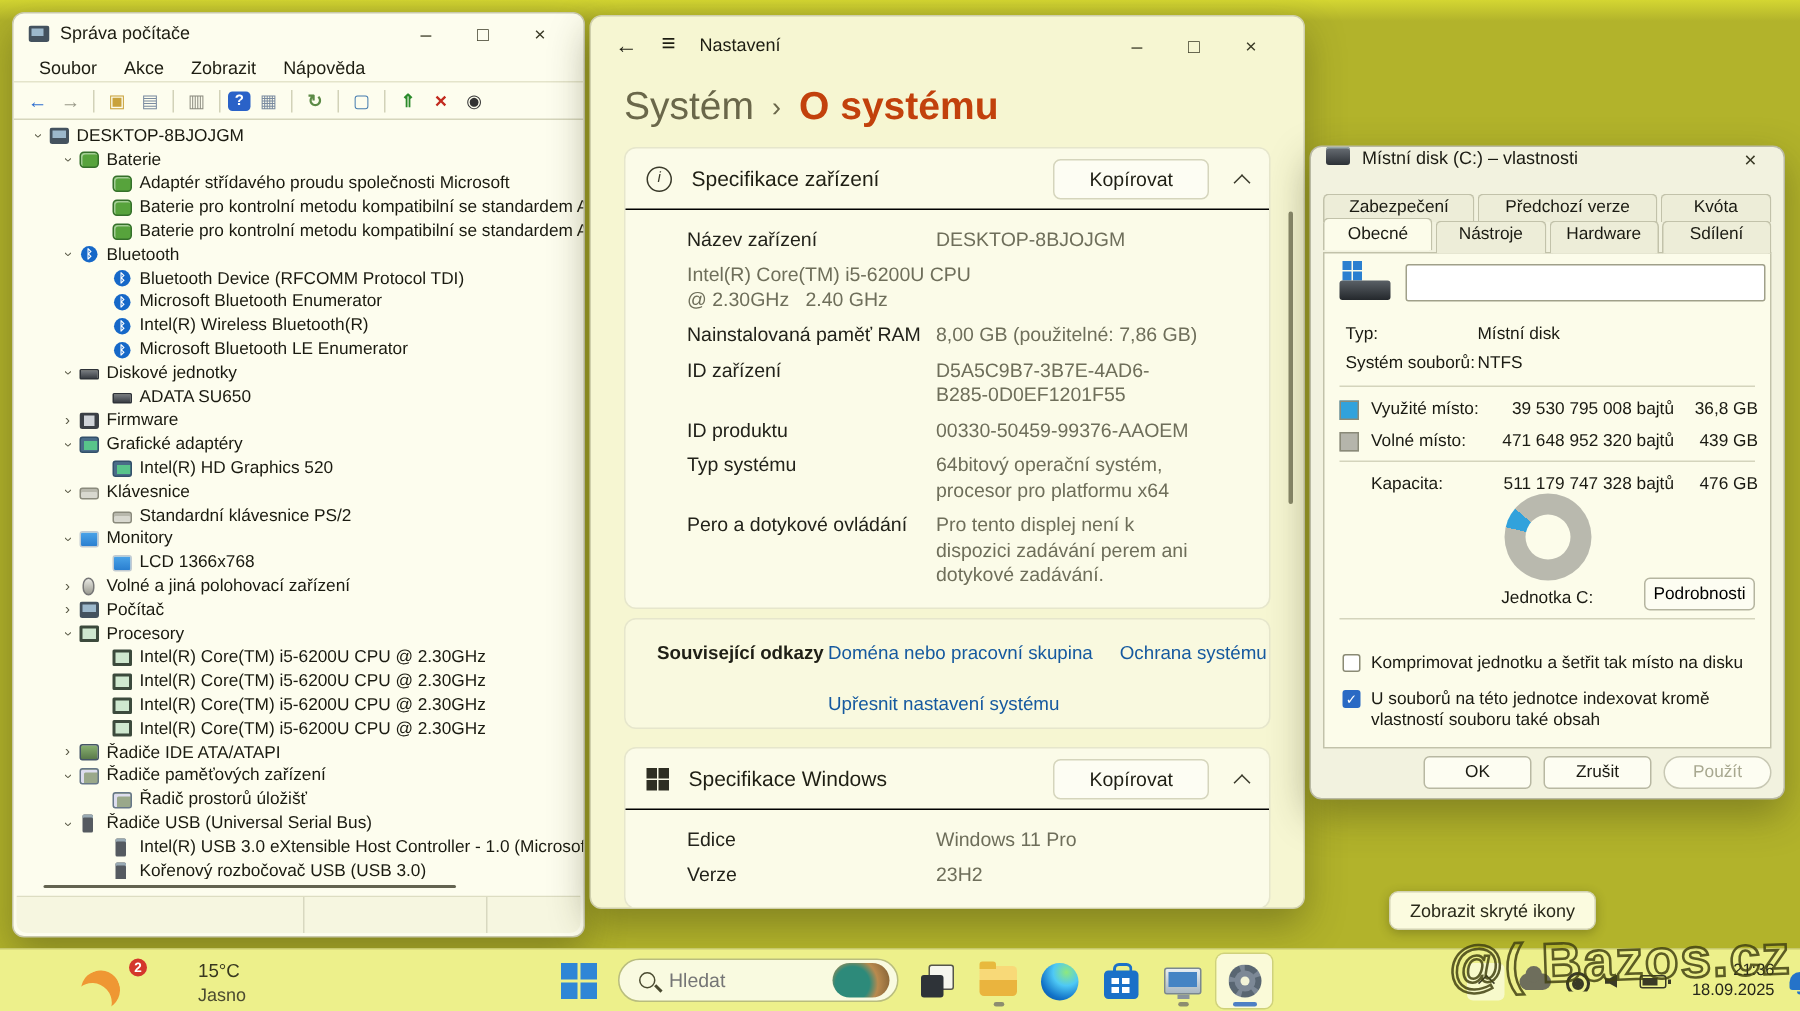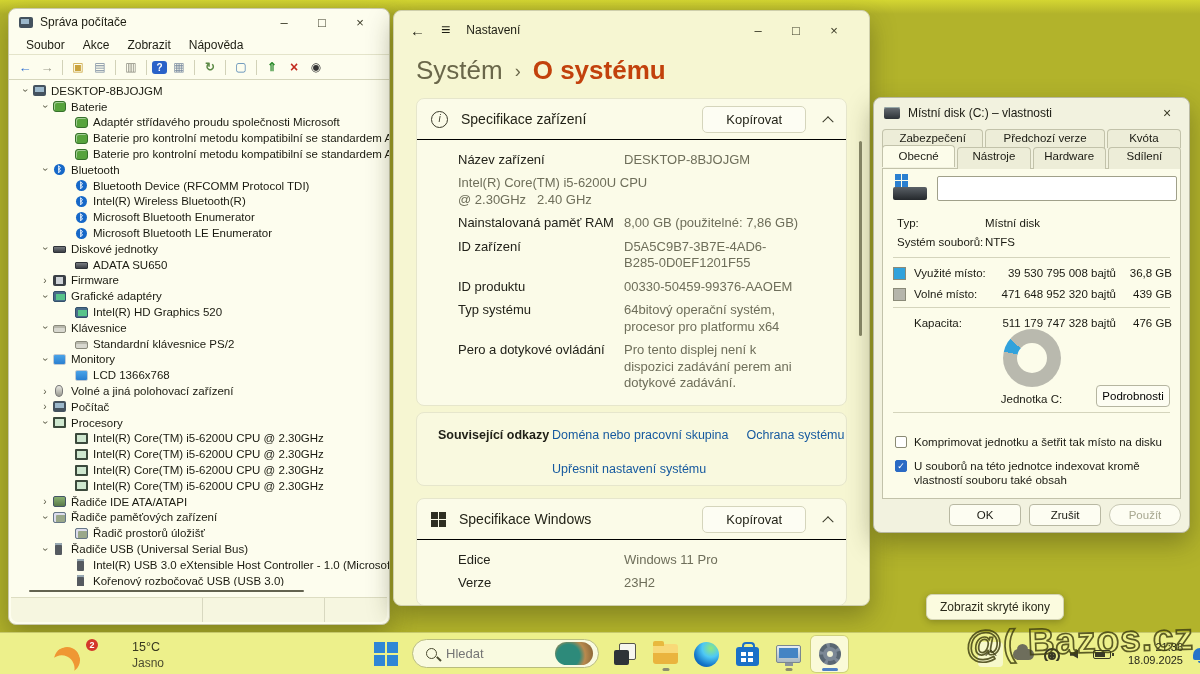--- a/index.html
+++ b/index.html
@@ -81,21 +81,21 @@
   .spec-value { color:#6e6e5a; white-space:pre-line; }
   .hub { margin:6px 22px 12px; background:#f9f9df; border:1px solid #e6e6cc; border-radius:8px; position:relative; height:74px; font-size:12.5px; }
   .hub-label { position:absolute; left:21px; top:15px; color:#1f1f16; font-weight:600; }
   .hub-row1 { position:absolute; left:135px; top:15px; display:flex; gap:18px; }
   .hub-row2 { position:absolute; left:135px; top:49px; }
   .hub-link { color:#15599f; text-decoration:none; }
   .s-scrollbar { position:absolute; right:7px; top:130px; width:3px; height:195px; background:#89896a; border-radius:2px; }
 
   
   .dlg { left:873px; top:97px; width:317px; height:436px; background:#f2f2df; border:1px solid #b9b9a2; font-size:11.5px; color:#1a1a12; }
-  .d-titlebar { height:30px; display:flex; align-items:center; padding:0 10px; gap:8px; font-size:12px; }
+  .d-titlebar { height:30px; display:flex; padding:0 10px; gap:8px; font-size:12px; }
   .d-appicon { width:16px; height:12px; background:linear-gradient(#6a7076,#2c3136); border-radius:2px; box-shadow:inset 0 1px 0 #9aa; flex:none; }
   .d-close { margin-left:auto; font-size:14px; color:#3a3a26; width:24px; text-align:center; }
   .tabs-back { position:absolute; top:31px; left:8px; right:8px; height:19px; display:flex; gap:2px; }
   .tabs-front { position:absolute; top:49px; left:8px; right:8px; height:22px; display:flex; gap:2px; z-index:2; }
   .tab { border:1px solid #c2c2aa; border-bottom:none; background:#ededd8; border-radius:4px 4px 0 0; text-align:center; padding-top:2px; font-size:11.5px; }
   .tabs-back .tab { flex:1.1; } .tabs-back .tab:nth-child(2){flex:1.3;} .tabs-back .tab:nth-child(3){flex:.8;}
   .tabs-front .tab { flex:1; }
   .tab.active { background:#fcfcea; position:relative; top:-2px; padding-top:4px; z-index:3; }
   .d-panel { position:absolute; top:70px; left:8px; right:8px; height:331px; background:#fcfcea; border:1px solid #c2c2aa; z-index:1; }
   .d-driveicon { position:absolute; left:10px; top:4px; width:38px; height:30px; }
@@ -256,26 +256,26 @@
           <span class="tlabel">Bluetooth</span>
         </div>
         <div class="tree-row lvl2">
           <span class="expander"></span>
           <span class="ticon bluetooth-icon"></span>
           <span class="tlabel">Bluetooth Device (RFCOMM Protocol TDI)</span>
         </div>
         <div class="tree-row lvl2">
           <span class="expander"></span>
           <span class="ticon bluetooth-icon"></span>
+          <span class="tlabel">Microsoft Bluetooth Enumerator</span>
+        </div>
+        <div class="tree-row lvl2">
+          <span class="expander"></span>
+          <span class="ticon bluetooth-icon"></span>
           <span class="tlabel">Intel(R) Wireless Bluetooth(R)</span>
-        </div>
-        <div class="tree-row lvl2">
-          <span class="expander"></span>
-          <span class="ticon bluetooth-icon"></span>
-          <span class="tlabel">Microsoft Bluetooth Enumerator</span>
         </div>
         <div class="tree-row lvl2">
           <span class="expander"></span>
           <span class="ticon bluetooth-icon"></span>
           <span class="tlabel">Microsoft Bluetooth LE Enumerator</span>
         </div>
         <div class="tree-row lvl1">
           <span class="expander expanded">›</span>
           <span class="ticon disk-icon"></span>
           <span class="tlabel">Diskové jednotky</span>

